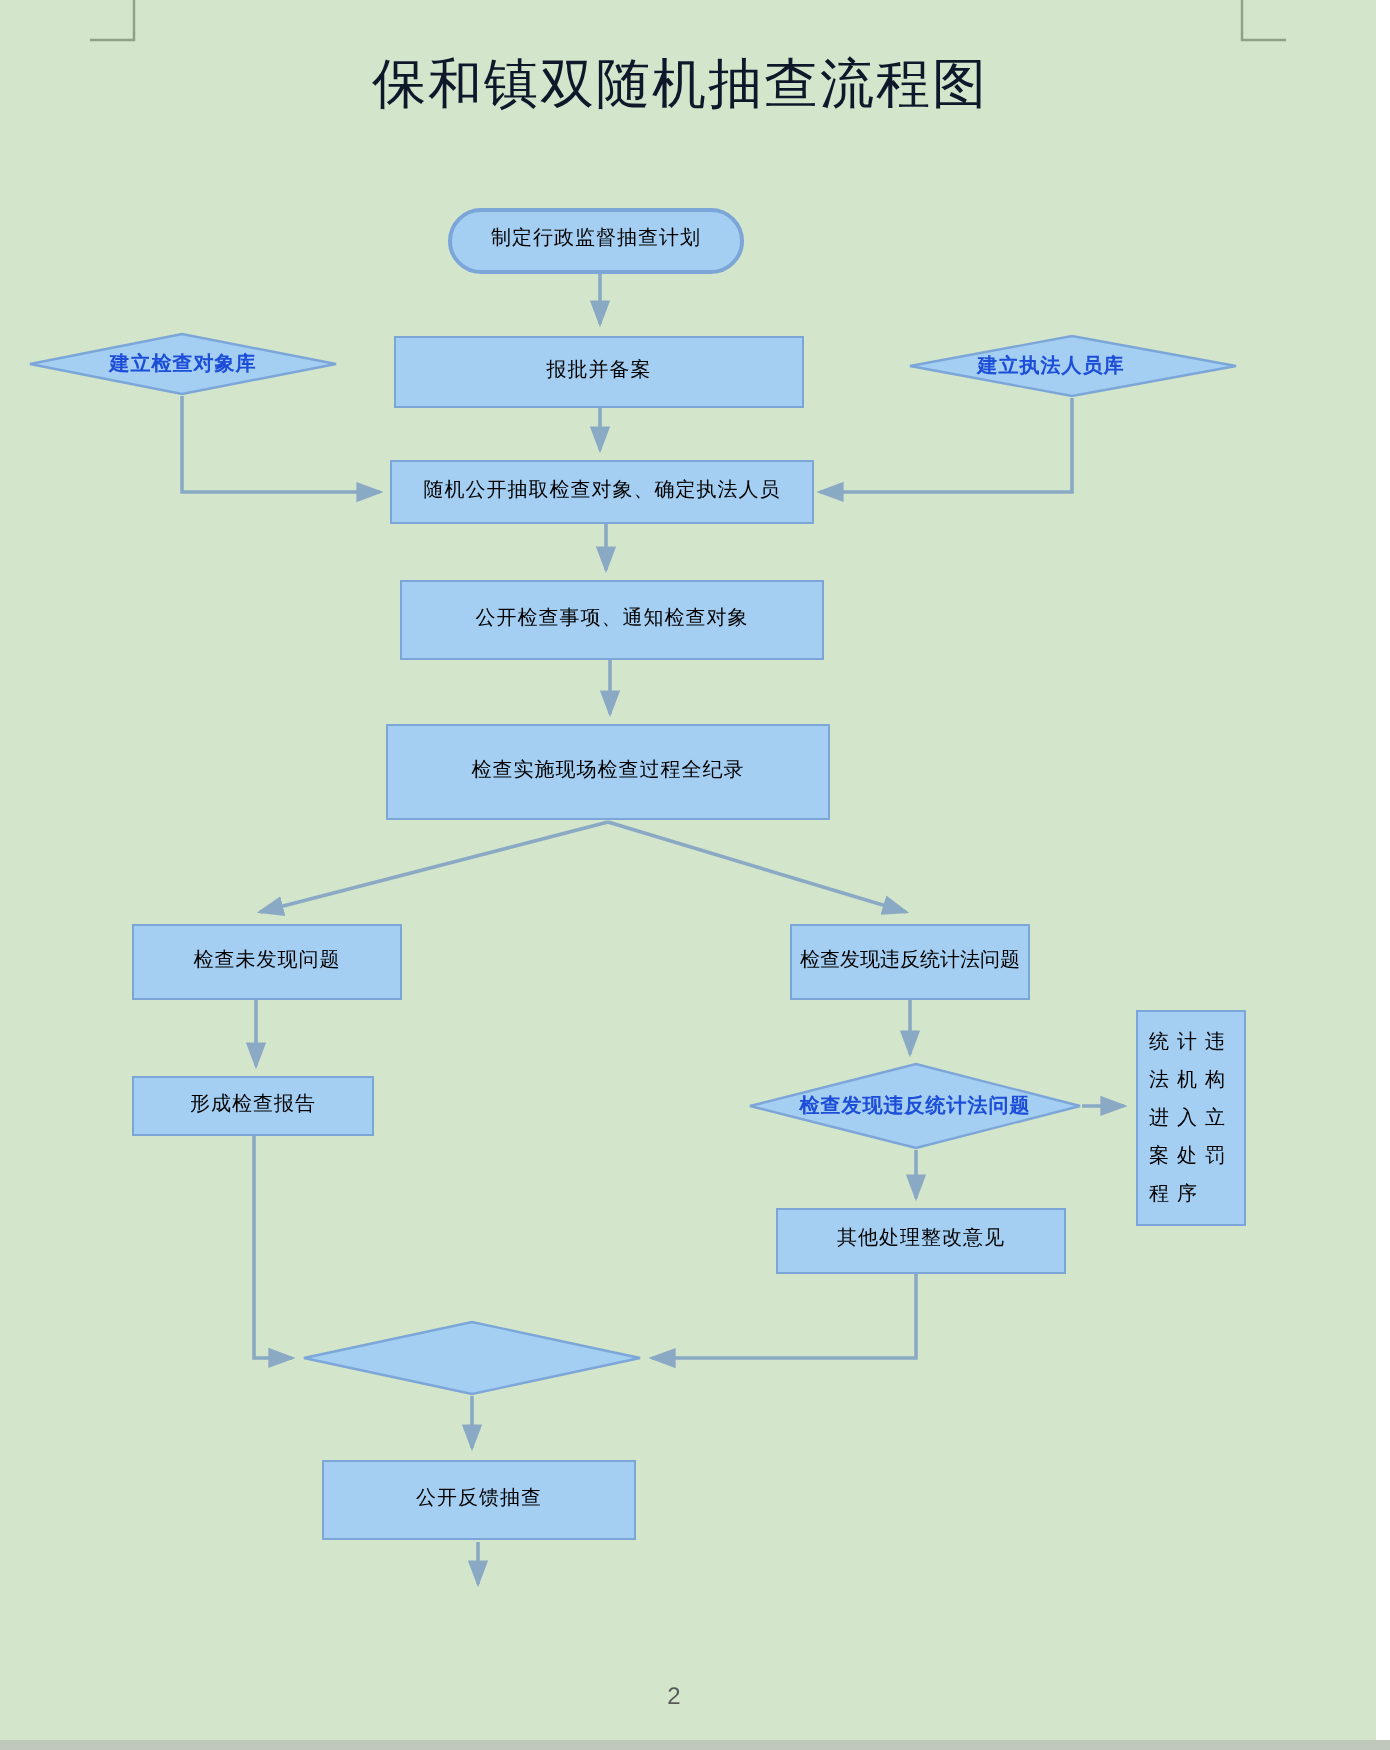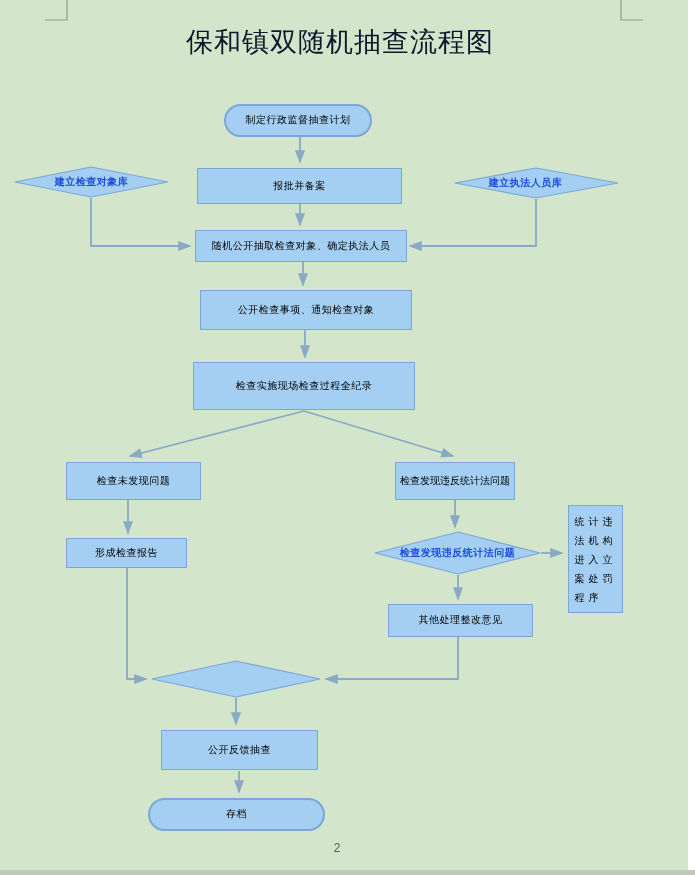--- a/index.html
+++ b/index.html
@@ -85,23 +85,20 @@
     <polygon class="diamond" points="455,183 536,168 618,183 536,198"></polygon>
     <polygon class="diamond" points="375,553 458,532 540,553 458,574"></polygon>
     <polygon class="diamond" points="152,679 236,661 320,679 236,697"></polygon>
   </svg>
 
   <h1 class="title">保和镇双随机抽查流程图</h1>
 
   <div class="node oval" style="left:224px;top:104px;width:148px;height:33px;">
     <span class="lbl">制定行政监督抽查计划</span>
   </div>
-  <div class="node oval" style="left:148px;top:798px;width:177px;height:33px;">
-    <span class="lbl">存档</span>
-  </div>
 
   <div class="node" style="left:197px;top:168px;width:205px;height:36px;">
     <span class="lbl">报批并备案</span>
   </div>
   <div class="node" style="left:195px;top:230px;width:212px;height:32px;text-align:center;">
     <span class="lbl">随机公开抽取检查对象、确定执法人员</span>
   </div>
   <div class="node" style="left:200px;top:290px;width:212px;height:40px;align-items:center;">
     <span class="lbl">公开检查事项、通知检查对象</span>
   </div>

